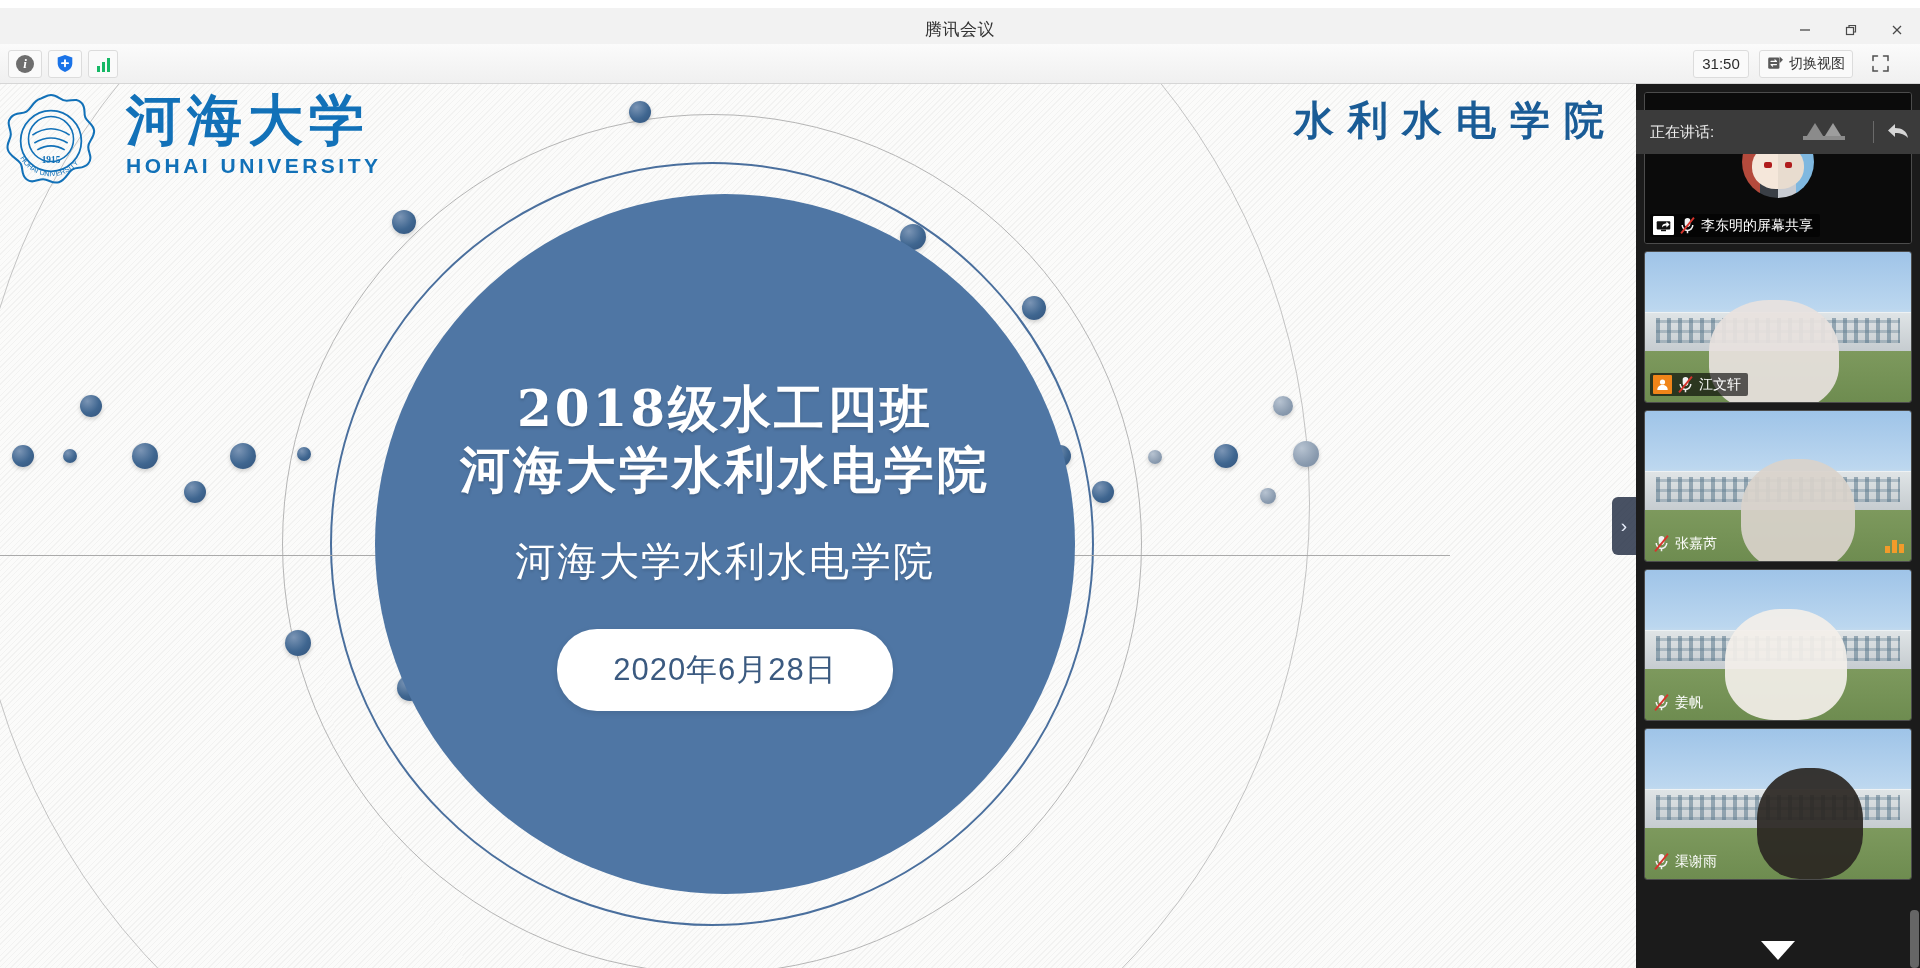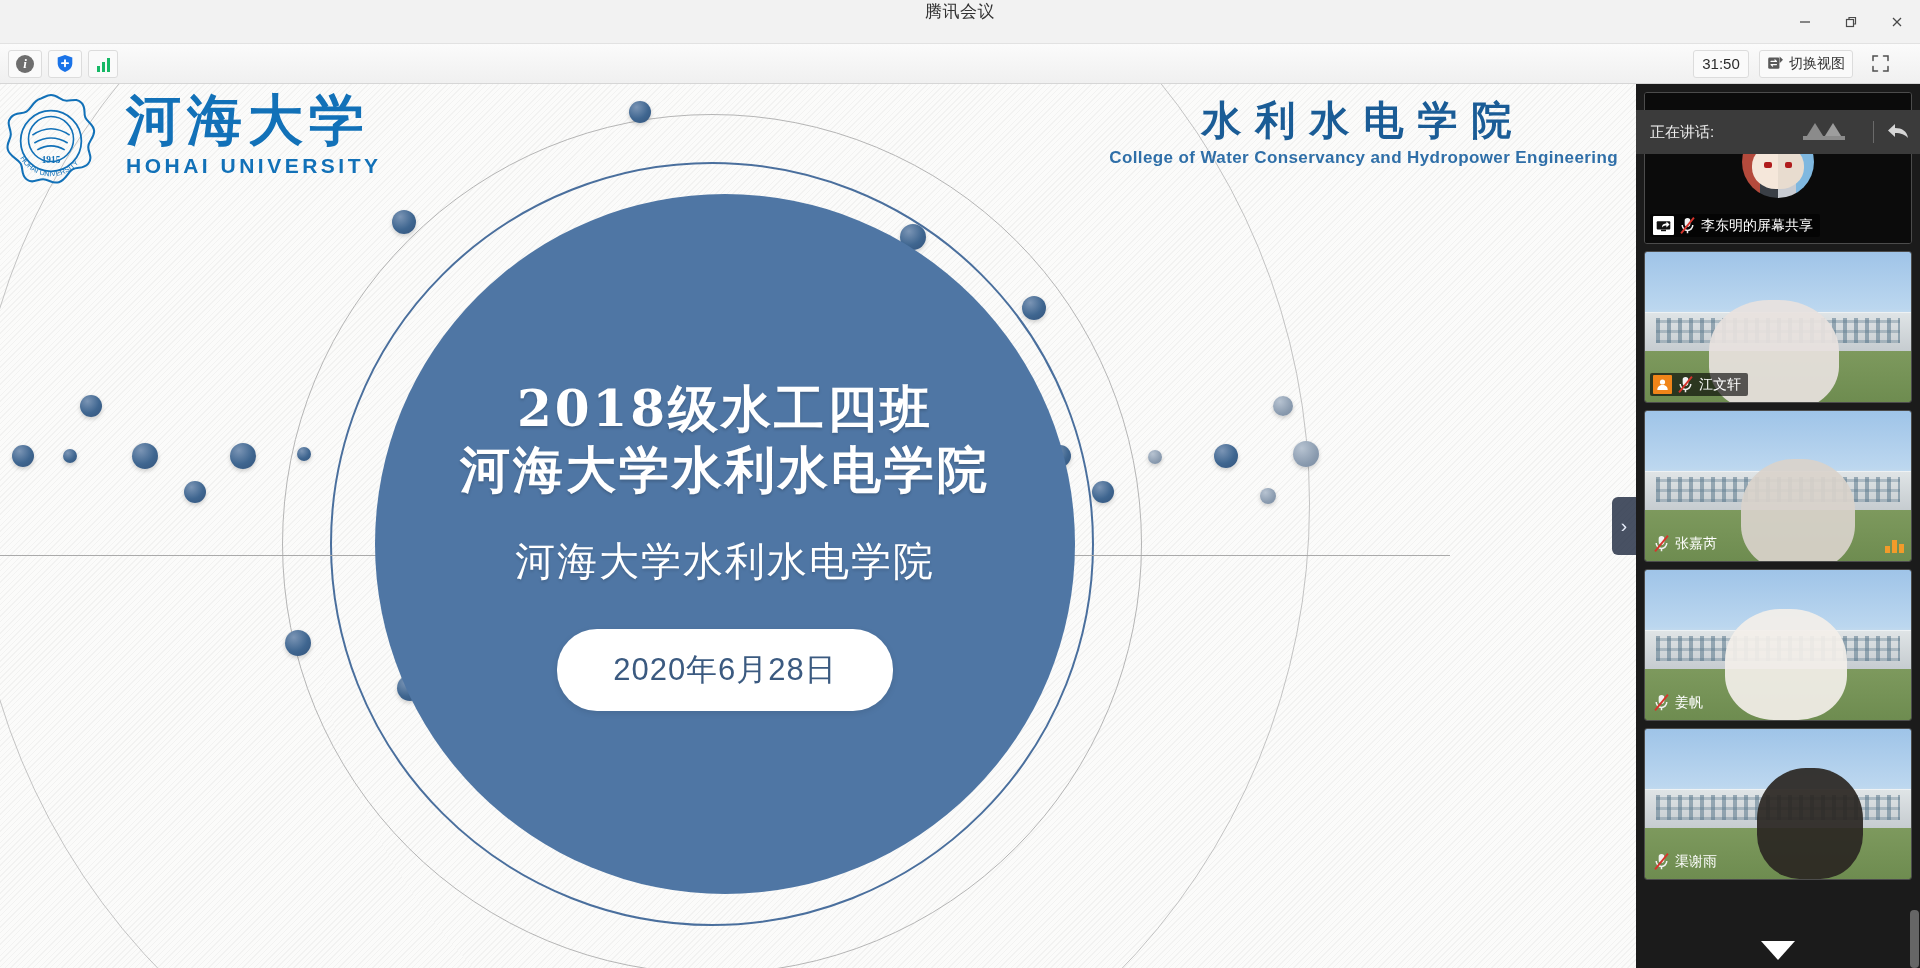--- a/index.html
+++ b/index.html
@@ -5,25 +5,25 @@
   * { box-sizing: border-box; margin: 0; padding: 0; }
   html, body {
     width: 1920px; height: 968px;
     overflow: hidden;
     font-family: "Liberation Sans", "DejaVu Sans", sans-serif;
     background: #ffffff;
   }
 
   
   .titlebar {
-    position: absolute; top: 0; left: 0;
+    position: absolute; top: 8px; left: 0;
     width: 1920px; height: 44px;
     background: #f2f2f2;
     border-bottom: 1px solid #e2e2e2;
-    display: flex; align-items: flex-start; justify-content: center;
+    display: flex; align-items: center; justify-content: center;
   }
   .titlebar-title {
     font-size: 17px; color: #333; letter-spacing: .5px;
   }
   .win-ctrls {
     position: absolute; right: 0; top: 0; height: 44px;
     display: flex; align-items: center;
   }
   .win-btn {
     width: 46px; height: 44px;
@@ -480,21 +480,20 @@
         </svg>
       </div>
       <div>
         <div class="brand-cn">河海大学</div>
         <div class="brand-en">HOHAI UNIVERSITY</div>
       </div>
     </div>
 
     <div class="logo-right">
       <div class="college-cn">水利水电学院</div>
-      <div class="college-en">College of Water Conservancy and Hydropower Engineering</div>
     </div>
   </div>
 
   <div class="stage-collapse">
     <span>›</span>
   </div>
 </div>
 
 <div class="panel">
 

